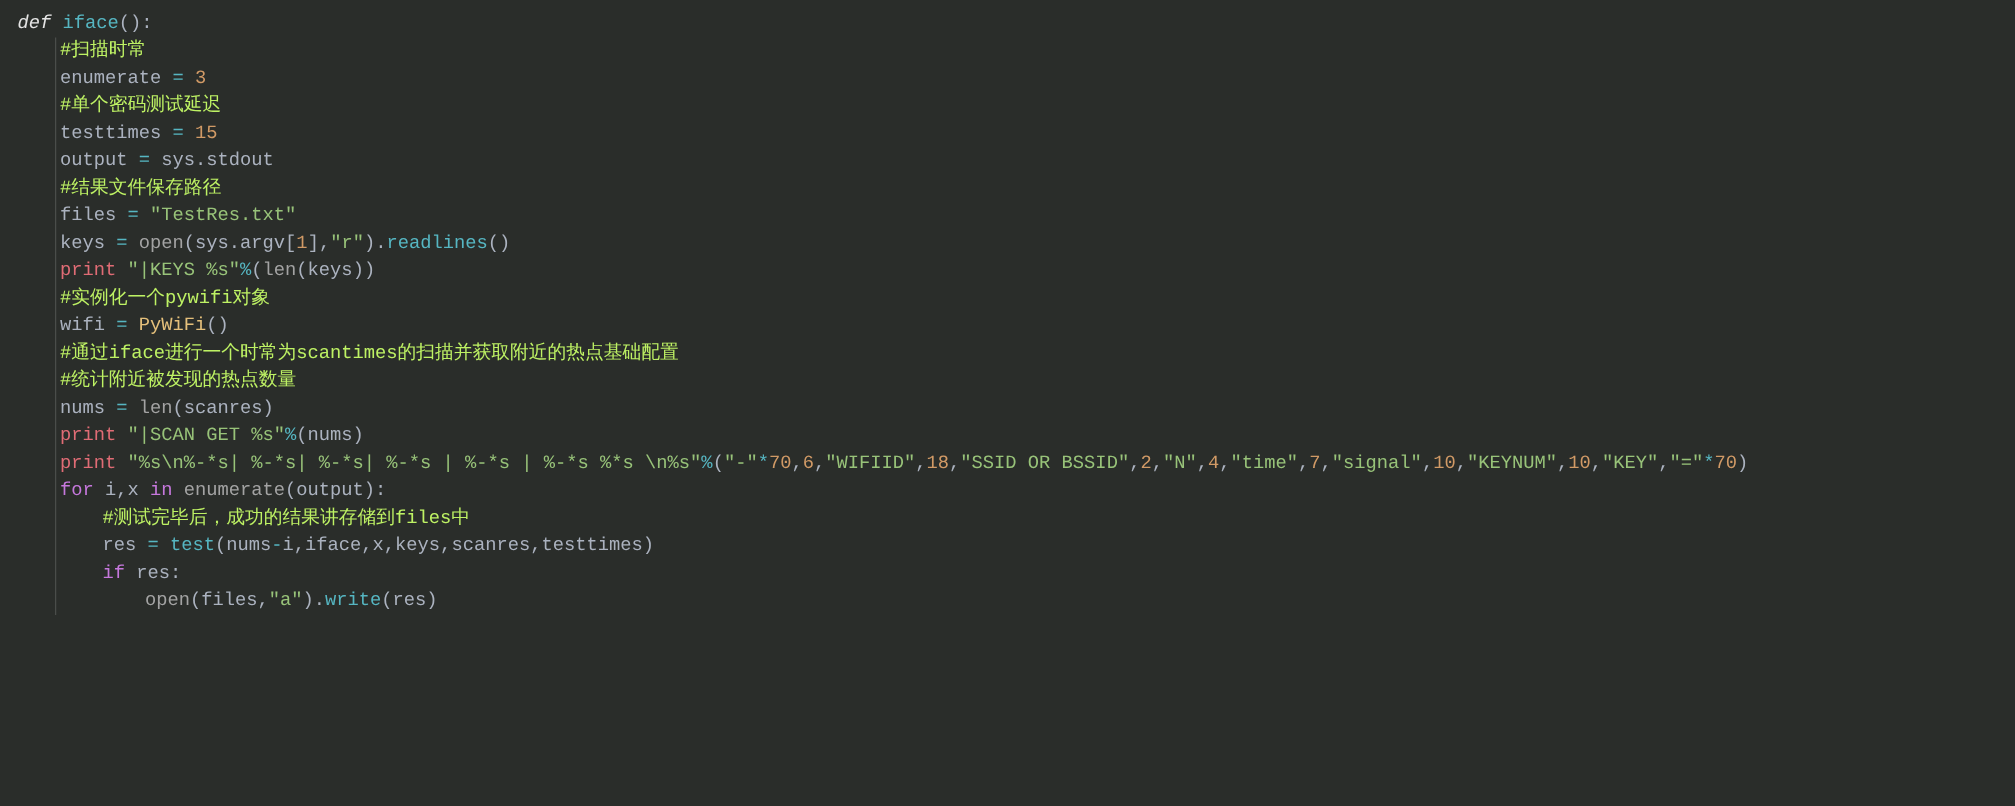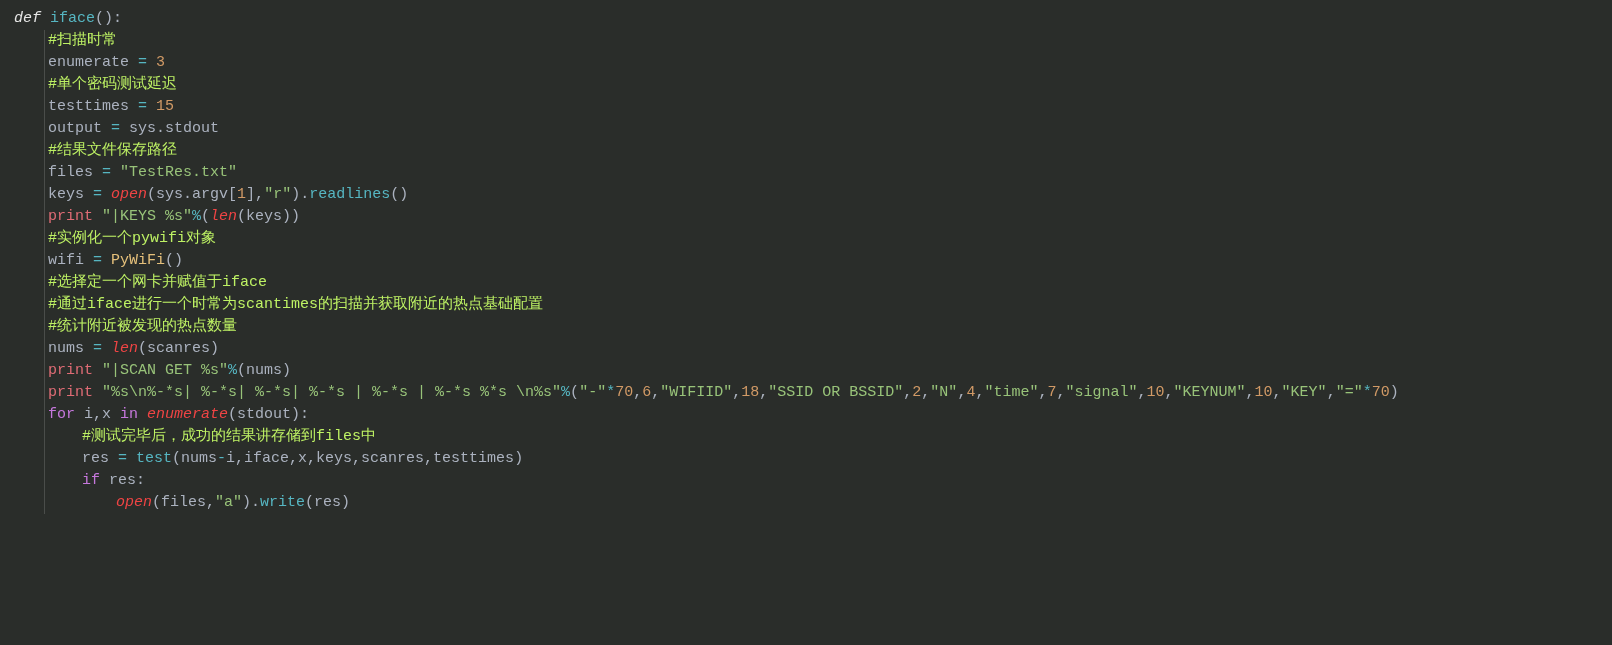--- a/index.html
+++ b/index.html
@@ -36,21 +36,21 @@
   }
   .kw-def   { color: #e5e5e5; font-style: italic; }
   .kw       { color: #c678dd; }
   .fn       { color: #56b6c2; }
   .name     { color: #e06c75; }
   .op       { color: #56b6c2; }
   .punct    { color: #abb2bf; }
   .num      { color: #d19a66; }
   .str      { color: #98c379; }
   .comment  { color: #bef264; text-align: right; }
-  .builtin  { color: #ef4444; font-style: italic; }
+  .builtin  { color: #a3a3a3; }
   .ident    { color: #e5c07b; }
   .call     { color: #56b6c2; text-align: center; }
   .plain    { color: #abb2bf; }
 </style>
 </head>
 <body>
 
 <div class="code-area">
   <div class="guide"></div>
   <div class="guide2"></div>
@@ -73,36 +73,35 @@
 
 
   <div class="line i1"><span class="plain">keys </span><span class="op">=</span><span class="builtin"> open</span><span class="plain">(sys</span><span class="punct">.</span><span class="plain">argv[</span><span class="num">1</span><span class="plain">],</span><span class="str">"r"</span><span class="plain">)</span><span class="punct">.</span><span class="call">readlines</span><span class="plain">()</span></div>
 
   <div class="line i1"><span class="name">print</span><span class="str"> "|KEYS %s"</span><span class="op">%</span><span class="plain">(</span><span class="builtin">len</span><span class="plain">(keys))</span></div>
 
   <div class="line i1"><span class="comment">#实例化一个pywifi对象</span></div>
 
   <div class="line i1"><span class="plain">wifi </span><span class="op">=</span><span class="ident"> PyWiFi</span><span class="plain">()</span></div>
 
-  <div class="line i1"><span class="comment">#选择定一个网卡并赋值于iface</span></div>
 
 
   <div class="line i1"><span class="comment">#通过iface进行一个时常为scantimes的扫描并获取附近的热点基础配置</span></div>
 
 
   <div class="line i1"><span class="comment">#统计附近被发现的热点数量</span></div>
 
   <div class="line i1"><span class="plain">nums </span><span class="op">=</span><span class="builtin"> len</span><span class="plain">(scanres)</span></div>
 
   <div class="line i1"><span class="name">print</span><span class="str"> "|SCAN GET %s"</span><span class="op">%</span><span class="plain">(nums)</span></div>
 
   <div class="line i1"><span class="name">print</span><span class="str"> "%s\n%-*s| %-*s| %-*s| %-*s | %-*s | %-*s %*s \n%s"</span><span class="op">%</span><span class="plain">(</span><span class="str">"-"</span><span class="op">*</span><span class="num">70</span><span class="plain">,</span><span class="num">6</span><span class="plain">,</span><span class="str">"WIFIID"</span><span class="plain">,</span><span class="num">18</span><span class="plain">,</span><span class="str">"SSID OR BSSID"</span><span class="plain">,</span><span class="num">2</span><span class="plain">,</span><span class="str">"N"</span><span class="plain">,</span><span class="num">4</span><span class="plain">,</span><span class="str">"time"</span><span class="plain">,</span><span class="num">7</span><span class="plain">,</span><span class="str">"signal"</span><span class="plain">,</span><span class="num">10</span><span class="plain">,</span><span class="str">"KEYNUM"</span><span class="plain">,</span><span class="num">10</span><span class="plain">,</span><span class="str">"KEY"</span><span class="plain">,</span><span class="str">"="</span><span class="op">*</span><span class="num">70</span><span class="plain">)</span></div>
 
 
-  <div class="line i1"><span class="kw">for</span><span class="plain"> i,x </span><span class="kw">in</span><span class="builtin"> enumerate</span><span class="plain">(stdout):</span></div>
+  <div class="line i1"><span class="kw">for</span><span class="plain"> i,x </span><span class="kw">in</span><span class="builtin"> enumerate</span><span class="plain">(output):</span></div>
 
   <div class="line i2"><span class="comment">#测试完毕后，成功的结果讲存储到files中</span></div>
 
   <div class="line i2"><span class="plain">res </span><span class="op">=</span><span class="call"> test</span><span class="plain">(nums</span><span class="op">-</span><span class="plain">i,iface,x,keys,scanres,testtimes)</span></div>
 
   <div class="line i2"><span class="kw">if</span><span class="plain"> res:</span></div>
 
   <div class="line i3"><span class="builtin">open</span><span class="plain">(files,</span><span class="str">"a"</span><span class="plain">)</span><span class="punct">.</span><span class="call">write</span><span class="plain">(res)</span></div>
 
 </div>

